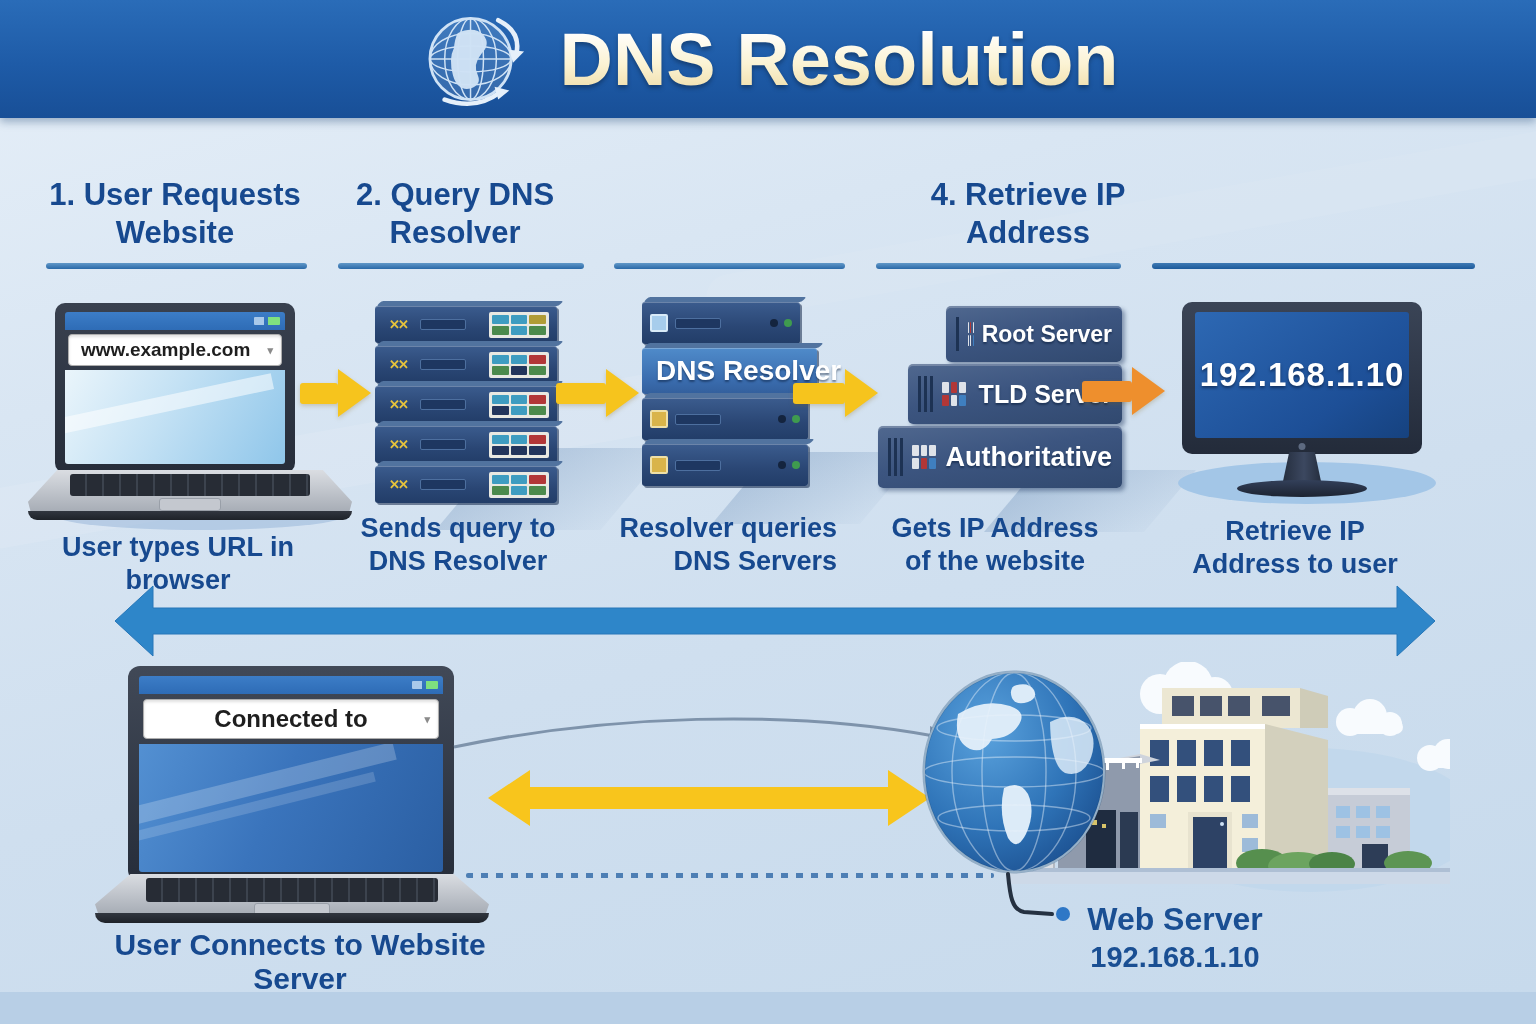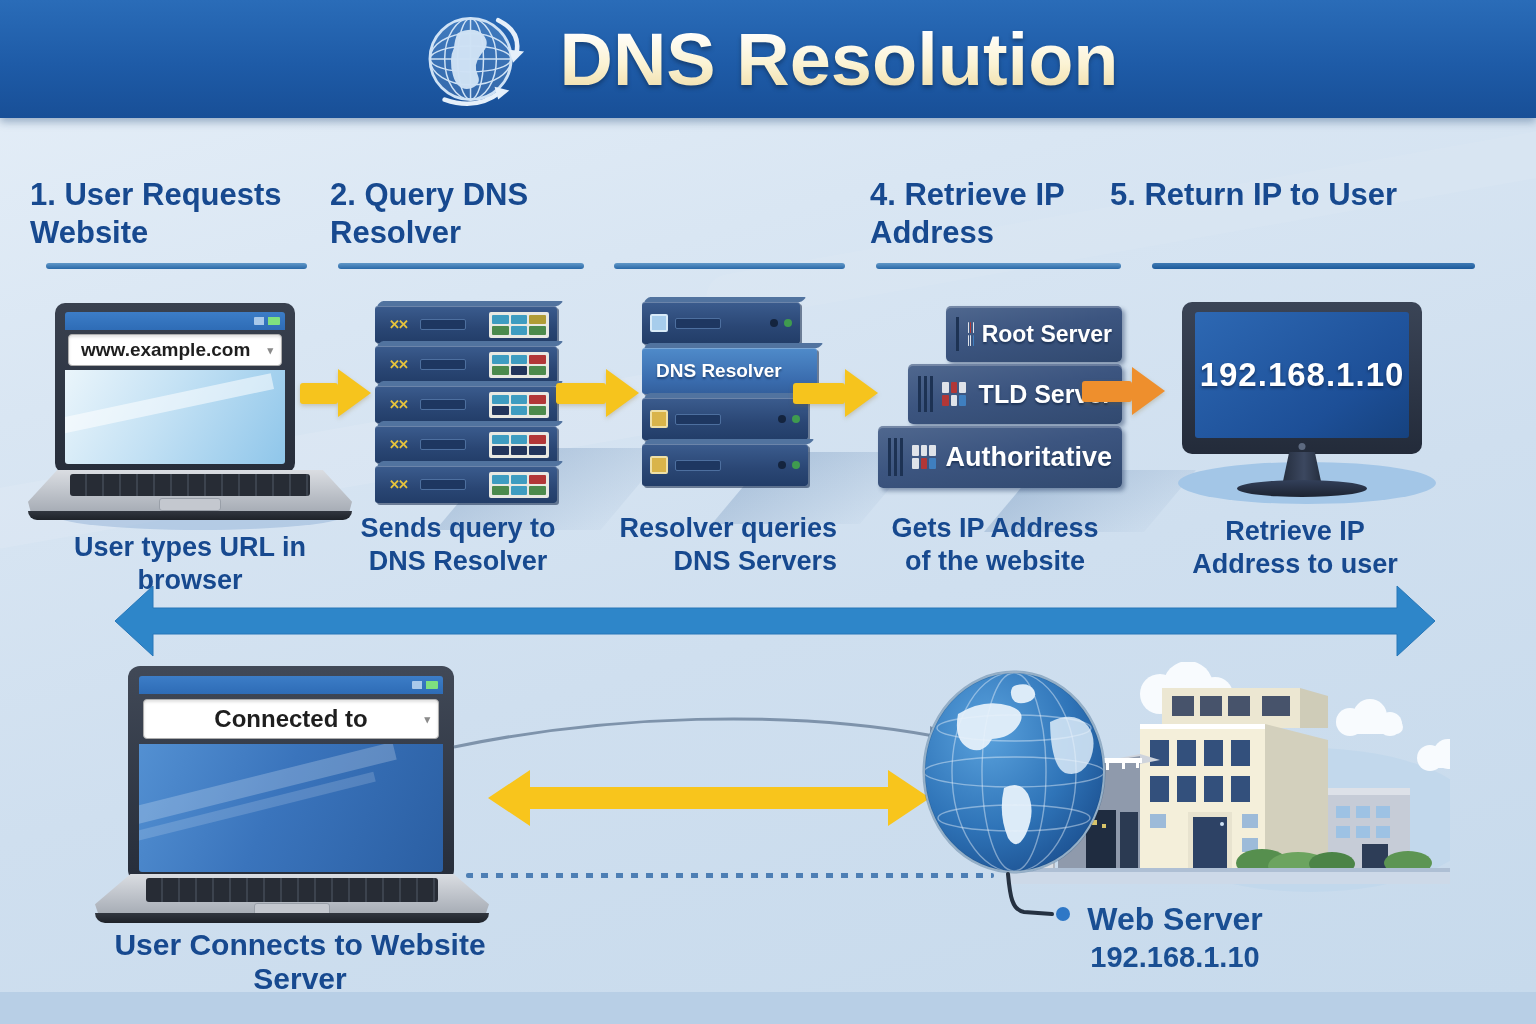--- a/index.html
+++ b/index.html
@@ -18,21 +18,21 @@
     box-shadow:0 4px 8px rgba(20,60,110,.35);
     display:flex;align-items:center;justify-content:center;gap:22px;}
   .banner-title{font-size:74px;font-weight:bold;letter-spacing:0px;
     background:linear-gradient(#ffffff 15%,#fbf3d4 55%,#edd9a2 95%);
     -webkit-background-clip:text;background-clip:text;color:transparent;
     filter:drop-shadow(0 3px 2px rgba(8,30,60,.45));}
   .globe-badge{flex:0 0 auto;}
 
   
   .step-h{position:absolute;top:176px;color:#17498f;font-weight:bold;font-size:31px;
-    line-height:1.22;}
+    line-height:1.22;text-align:center;}
   .step-u{position:absolute;top:263px;height:6px;border-radius:3px;
     background:linear-gradient(#6198c8,#2a69a8);}
 
   
   .cap{position:absolute;color:#17498f;font-weight:bold;font-size:27px;line-height:1.22;text-align:center;}
 
   
   .oval{position:absolute;border-radius:50%;}
   .skshadow{position:absolute;transform:skewX(-40deg);
     background:linear-gradient(135deg,rgba(104,140,182,.38),rgba(104,140,182,.04));}
@@ -90,21 +90,21 @@
 
   
   .stack3{left:642px;top:302px;width:175px;gap:4px;}
   .slab.s3{height:42px;}
   .slab.lbl{background:linear-gradient(#4f8bca 0%,#3a6cae 70%,#335f9c 100%);height:46px;}
   .srv-sq{width:18px;height:18px;border-radius:2px;background:#a7cdec;border:2px solid #d9ebf8;box-sizing:border-box;}
   .srv-sq.gold{background:#d9b44a;border-color:#efe0a6;}
   .dots{margin-left:auto;display:flex;gap:6px;align-items:center;}
   .dot{width:8px;height:8px;border-radius:50%;}
   .d-dark{background:#14243e;} .d-green{background:#3f9b4f;}
-  .slab-label{font-weight:bold;color:#ffffff;font-size:19px;padding-left:6px;
+  .slab-label{font-weight:bold;color:#ffffff;font-size:28px;padding-left:6px;
     text-shadow:0 2px 2px rgba(10,30,60,.5);white-space:nowrap;}
 
   
   .pyr{position:absolute;left:878px;top:306px;width:244px;display:flex;flex-direction:column;gap:2px;align-items:flex-end;}
   .pbox{position:relative;border-radius:5px;display:flex;align-items:center;gap:8px;
     padding:0 10px;box-sizing:border-box;
     background:linear-gradient(170deg,#50688f 0%,#3c5580 45%,#31496f 100%);
     box-shadow:inset 0 2px 0 rgba(255,255,255,.22), 3px 3px 4px rgba(30,55,95,.45);}
   .vents{width:16px;height:60%;background:repeating-linear-gradient(90deg,#1d3253 0 3px,transparent 3px 6px);}
   .keypad{width:24px;height:24px;display:grid;grid-template-columns:repeat(3,1fr);gap:2px;}
@@ -192,22 +192,21 @@
         <path d="M30,96 q34,12 60,-8"></path>
       </g>
       <polygon points="100,42 116,44 104,56" fill="#e6f0fa"></polygon>
       <polygon points="84,82 100,86 88,96" fill="#e6f0fa"></polygon>
     </svg>
     <div class="banner-title">DNS Resolution</div>
   </div>
 
   <div class="step-h" style="left:30px;width:290px;">1. User Requests Website</div>
   <div class="step-h" style="left:330px;width:250px;">2. Query DNS Resolver</div>
-  <div class="step-h" style="left:870px;width:250px;">4. Retrieve IP Address</div>
-  <div class="step-h" style="left:1110px;width:380px;">5. Return IP to User</div>
+  <div class="step-h" style="left:903px;width:250px;">4. Retrieve IP Address</div>
 
   <div class="step-u" style="left:46px;width:261px;"></div>
   <div class="step-u" style="left:338px;width:246px;"></div>
   <div class="step-u" style="left:614px;width:231px;"></div>
   <div class="step-u" style="left:876px;width:245px;"></div>
   <div class="step-u" style="left:1152px;width:323px;background:linear-gradient(#3f7ab4,#1c5a9b);"></div>
 
   <div class="oval" style="left:52px;top:498px;width:296px;height:32px;background:rgba(140,172,212,.45);"></div>
   <div class="skshadow" style="left:470px;top:448px;width:165px;height:82px;"></div>
   <div class="skshadow" style="left:742px;top:452px;width:148px;height:72px;"></div>
@@ -376,21 +375,21 @@
   </div>
   <div class="harrow yellow" style="left:793px;top:369px;">
     <div class="tail" style="width:52px;"></div>
       <div class="head"></div>
   </div>
   <div class="harrow orange" style="left:1082px;top:367px;">
     <div class="tail" style="width:50px;"></div>
       <div class="head"></div>
   </div>
 
-  <div class="cap" style="left:20px;top:531px;width:340px;">User types URL in browser</div>
+  <div class="cap" style="left:8px;top:531px;width:340px;">User types URL in browser</div>
   <div class="cap" style="left:348px;top:512px;width:220px;">Sends query to DNS Resolver</div>
   <div class="cap" style="left:607px;top:512px;width:230px;text-align:right;">Resolver queries DNS Servers</div>
   <div class="cap" style="left:885px;top:512px;width:220px;">Gets IP Address of the website</div>
   <div class="cap" style="left:1170px;top:515px;width:250px;">Retrieve IP Address to user</div>
 
   <svg class="abs" style="left:95px;top:580px;" width="1360" height="82" viewBox="0 0 1360 82">
     <polygon points="20,41 58,6 58,28 1302,28 1302,6 1340,41 1302,76 1302,54 58,54 58,76" fill="#2e86c9" stroke="#2676b8" stroke-width="1"></polygon>
   </svg>
 
   <div class="oval" style="left:148px;top:702px;width:250px;height:190px;background:rgba(172,203,236,.55);"></div>

